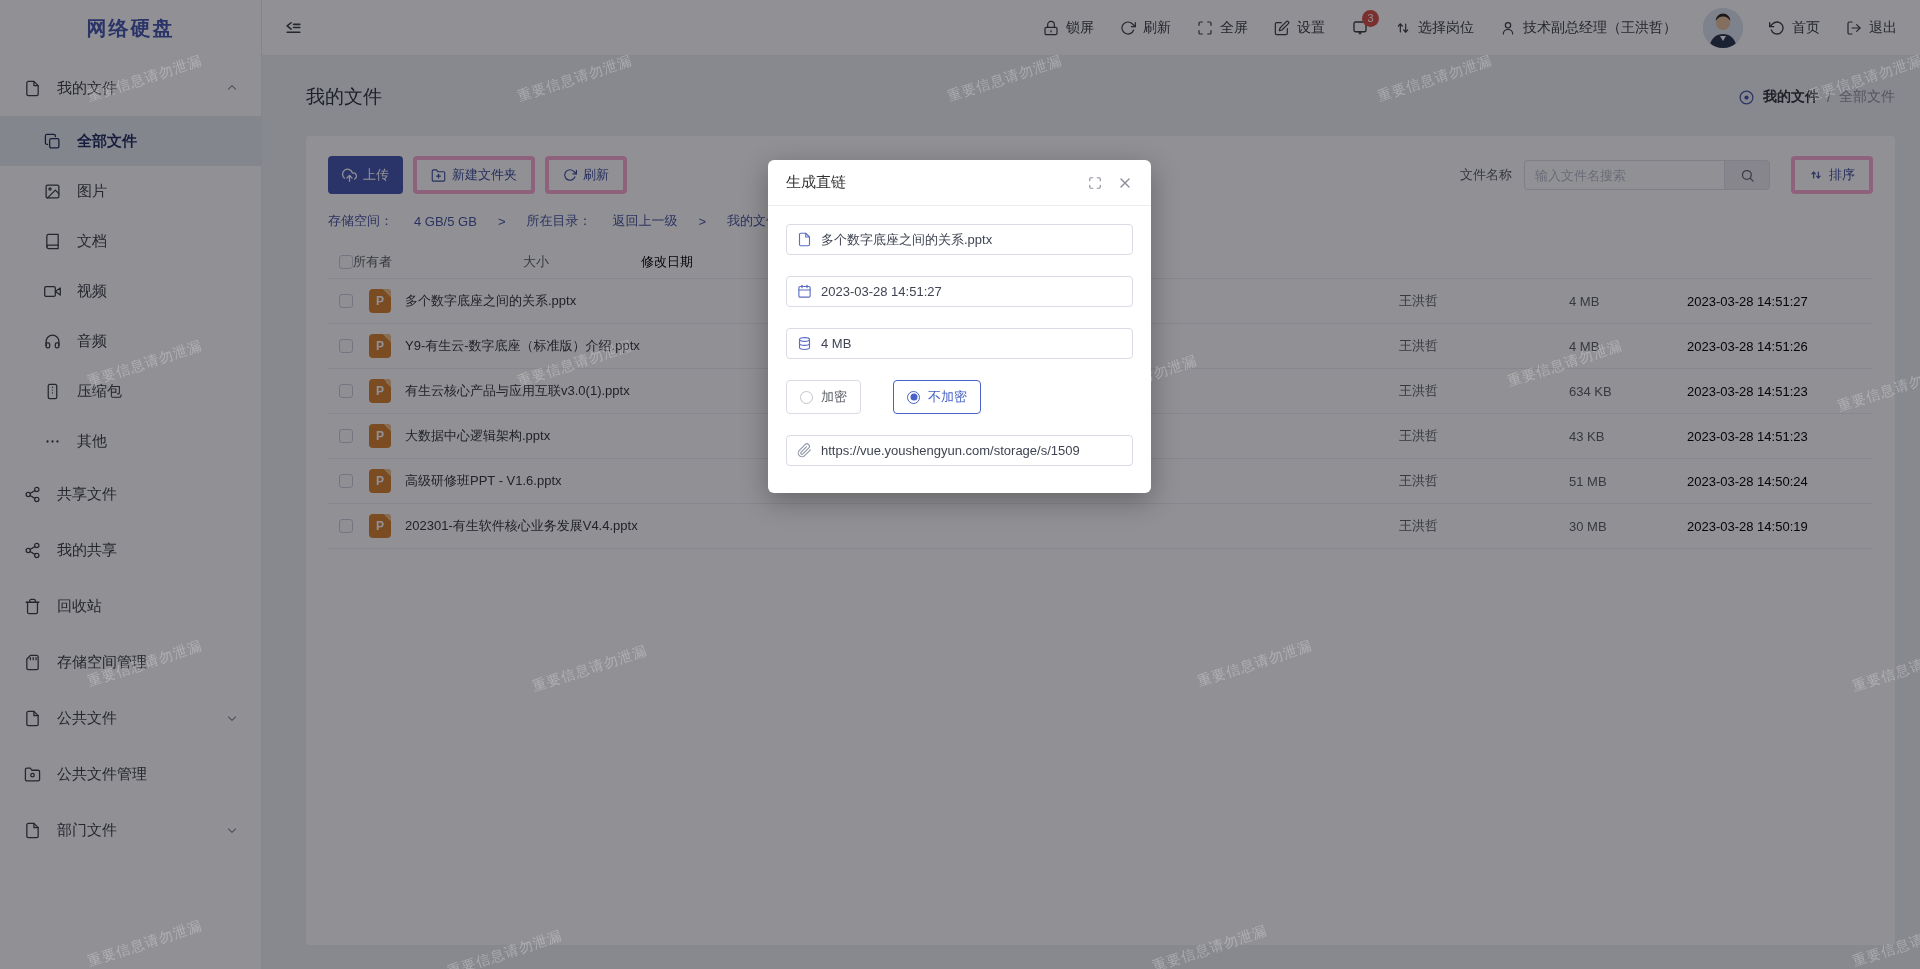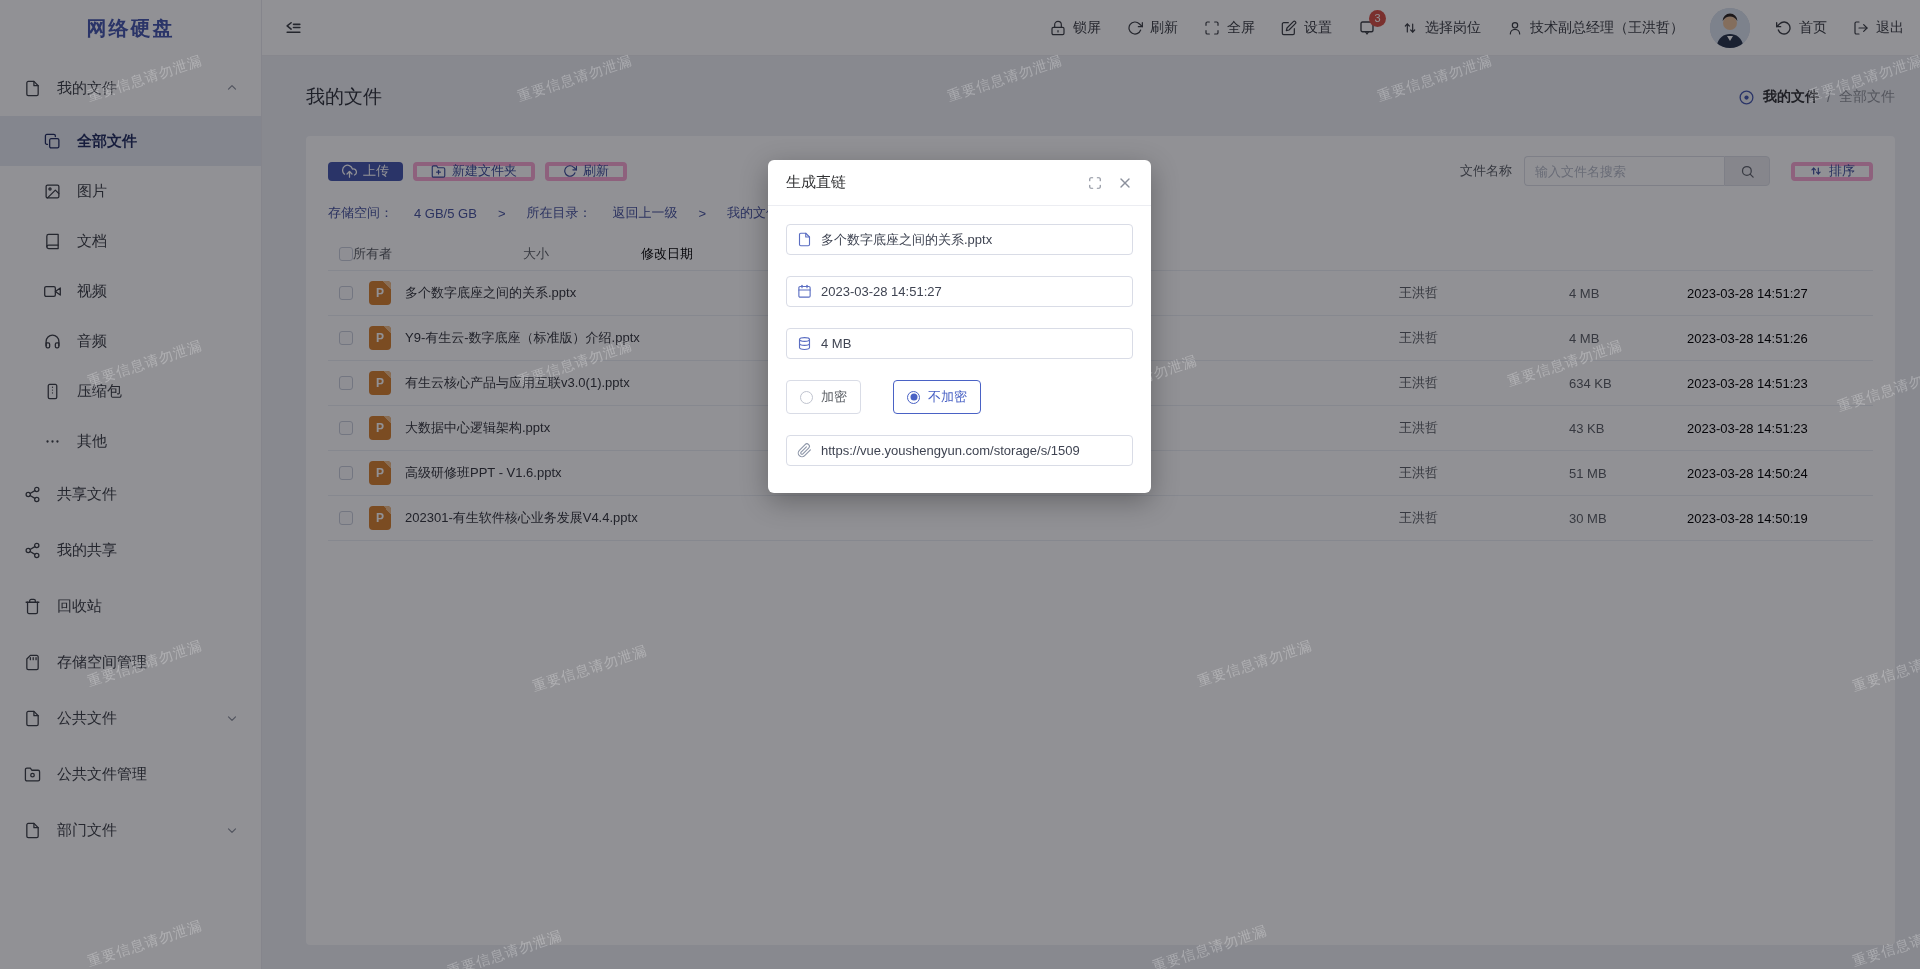--- a/index.html
+++ b/index.html
@@ -20,37 +20,37 @@
   .sidebar{width:262px;height:100%;background:#fff;border-right:1px solid #e9eaef;flex:none}
   .logo{height:56px;display:flex;align-items:center;justify-content:center;color:var(--primary);font-size:20px;font-weight:700;letter-spacing:2px}
   .nav{padding-top:4px}
   .nav-item{position:relative;display:flex;align-items:center;height:56px;padding-left:24px;gap:16px;font-size:15px;color:#3b3e45;cursor:pointer}
   .nav-item.child{height:50px;padding-left:44px}
   .nav-item.active{background:#e8ebf2;color:#1f2b5e;font-weight:600}
   .nav-item .chev{position:absolute;right:22px;color:#8a8f9b}
 
   
   .main{flex:1;display:flex;flex-direction:column;min-width:0}
-  .topbar{height:56px;background:#fff;border-bottom:1px solid #ededf0;display:flex;align-items:center;justify-content:space-between;padding:0 16px 0 22px;flex:none}
+  .topbar{height:56px;background:#fff;border-bottom:1px solid #ededf0;display:flex;align-items:center;justify-content:space-between;padding:0 23px 0 22px;flex:none}
   .tools{display:flex;align-items:center;gap:26px}
   .tool{display:flex;align-items:center;gap:7px;font-size:14px;color:#3a3d43;cursor:pointer;position:relative}
   .badge{position:absolute;top:-9px;right:-10px;background:var(--badge-red);color:#fff;font-size:11px;min-width:17px;height:17px;border-radius:9px;display:flex;align-items:center;justify-content:center;padding:0 4px}
   .avatar{width:40px;height:40px;border-radius:50%;background:#cfd8e6;overflow:hidden;cursor:pointer;flex:none}
   .collapse-btn{color:#3a3d43;cursor:pointer}
 
   
   .content{flex:1;display:flex;flex-direction:column;padding:28px 25px 24px 44px;min-height:0}
   .title-row{display:flex;align-items:center;justify-content:space-between;margin-bottom:26px}
   .page-title{font-size:19px;color:#2f323a;font-weight:500}
   .crumb{display:flex;align-items:center;gap:8px;font-size:14px;color:#909399}
   .crumb .root{color:#303133;font-weight:700}
   .crumb .pin{color:var(--primary)}
   .card{flex:1;background:#fff;border-radius:4px;padding:20px 22px;min-height:0}
   .card-toolbar{display:flex;align-items:center;justify-content:space-between}
-  .btn{display:inline-flex;align-items:center;gap:6px;height:19px;padding:0 14px;border-radius:4px;font-size:13px;cursor:pointer;white-space:nowrap}
+  .btn{display:inline-flex;align-items:center;gap:6px;height:38px;padding:0 14px;border-radius:4px;font-size:13px;cursor:pointer;white-space:nowrap}
   .btn.primary{background:var(--primary);color:#fff}
   .btn.outline{background:#fff;border:4px solid #f9a8d4;color:var(--primary-dark)}
   .btn-group{display:flex;align-items:center;gap:10px}
   .search-group{display:flex;align-items:center}
   .search-label{font-size:13px;color:#5b5f66;margin-right:12px}
   .search-input{height:30px;width:200px;border:1px solid #dcdfe6;border-right:none;border-radius:4px 0 0 4px;padding:8px 10px;font-size:13px;color:#303133;outline:none;font-family:inherit}
   .search-input::placeholder{color:#b7bcc8}
   .search-btn{height:30px;width:46px;background:#ececef;border:1px solid #dcdfe6;border-radius:0 4px 4px 0;display:flex;align-items:center;justify-content:center;color:#5f636b;cursor:pointer}
   .sort-btn{margin-left:21px}
   .path-bar{margin-top:18px;font-size:13px;color:var(--link-blue);display:flex;align-items:center;gap:21px;white-space:nowrap}

